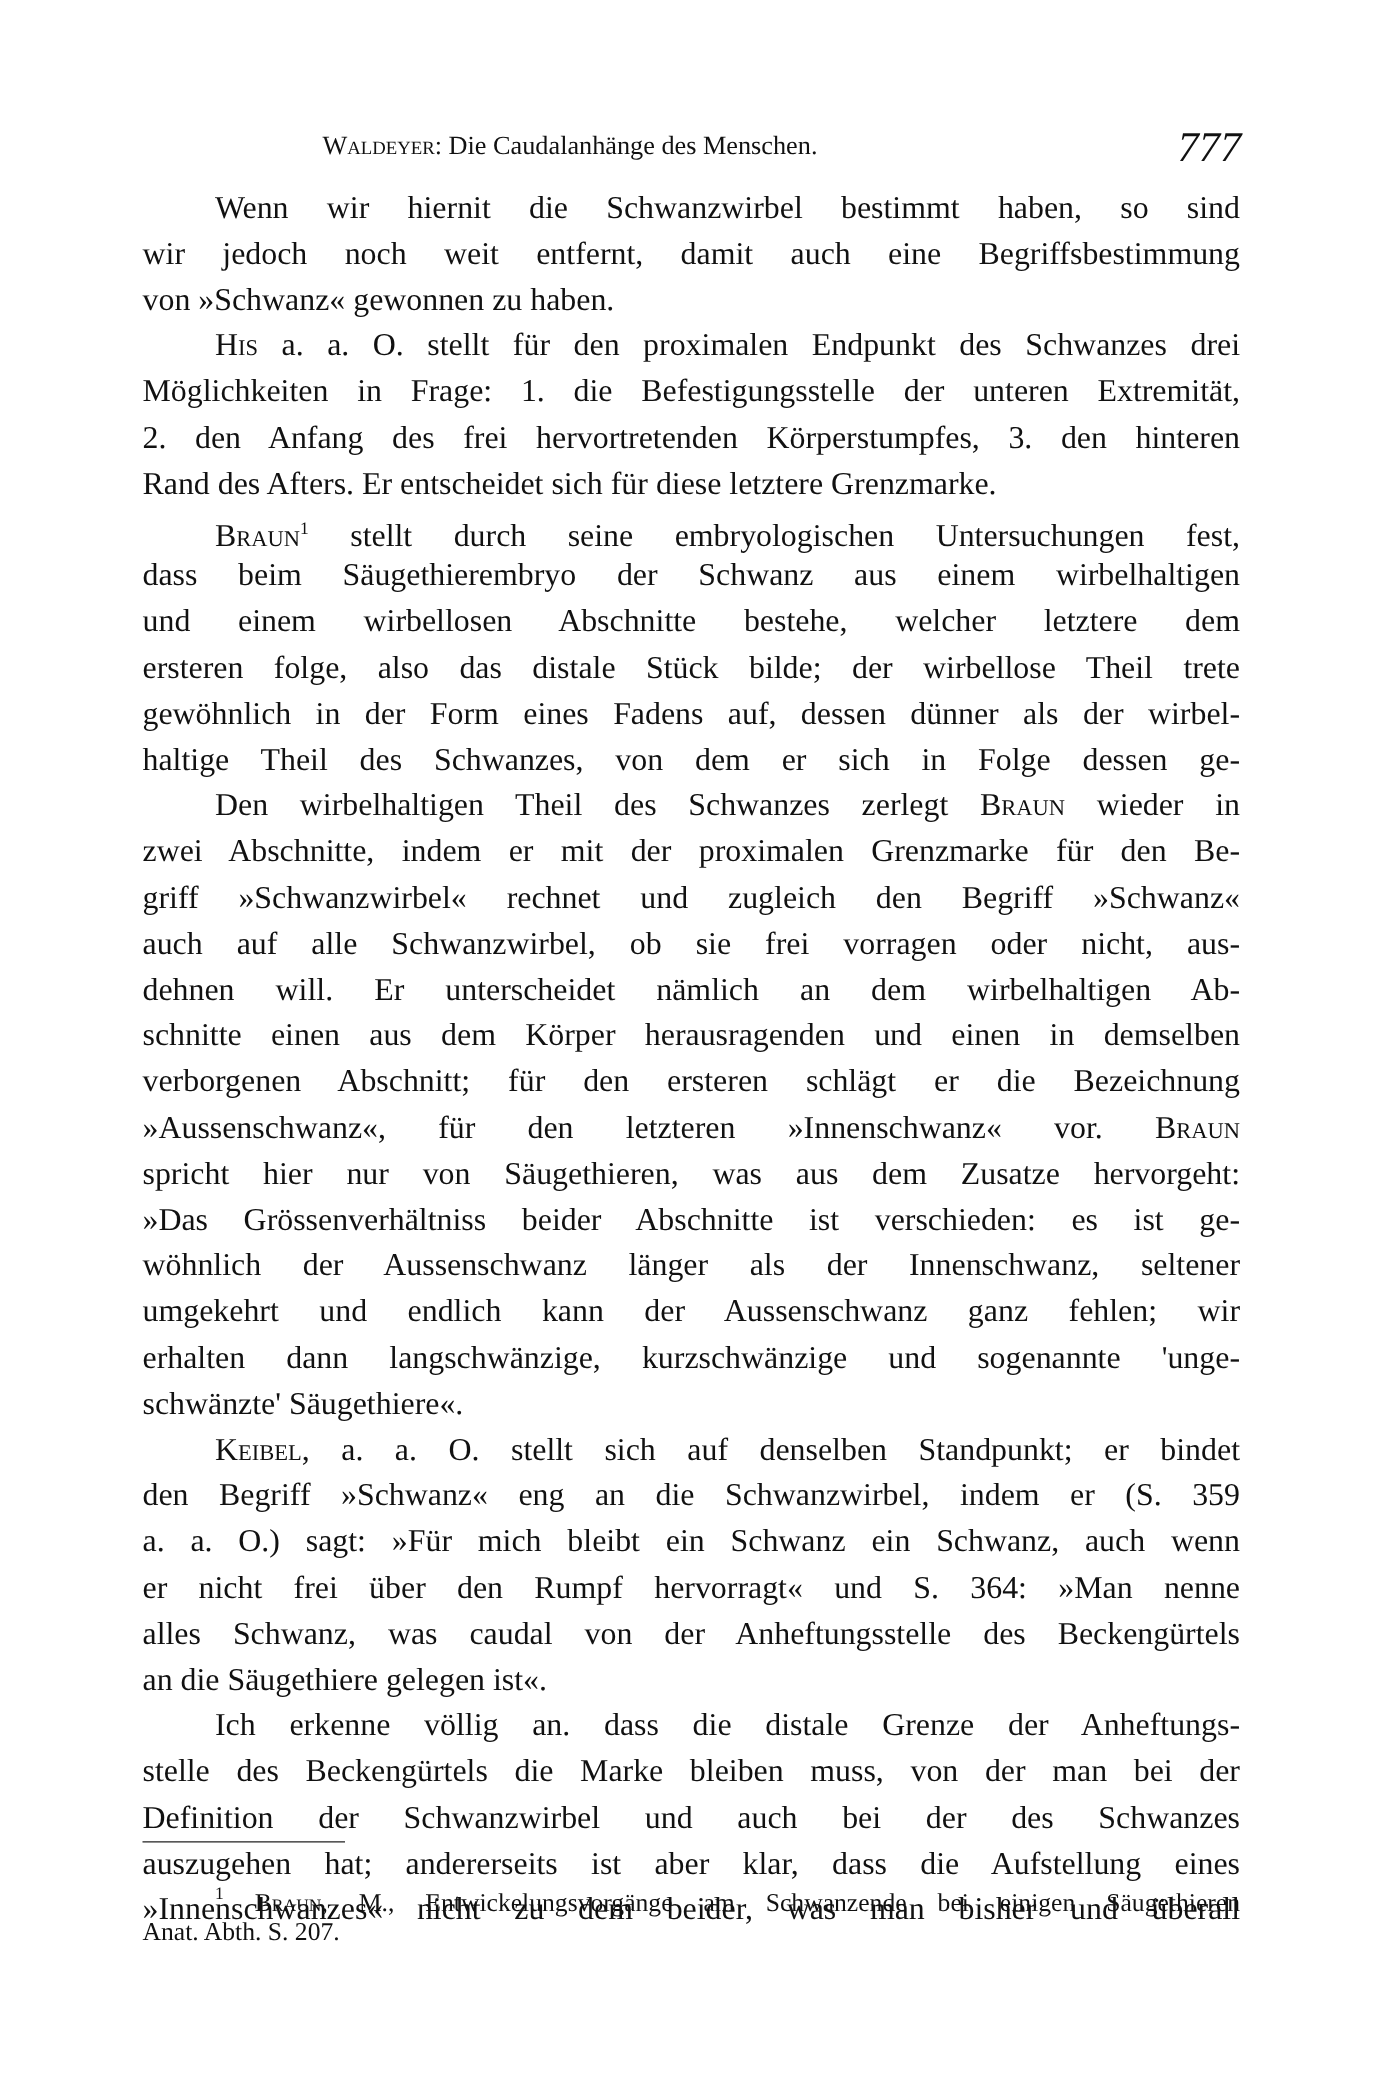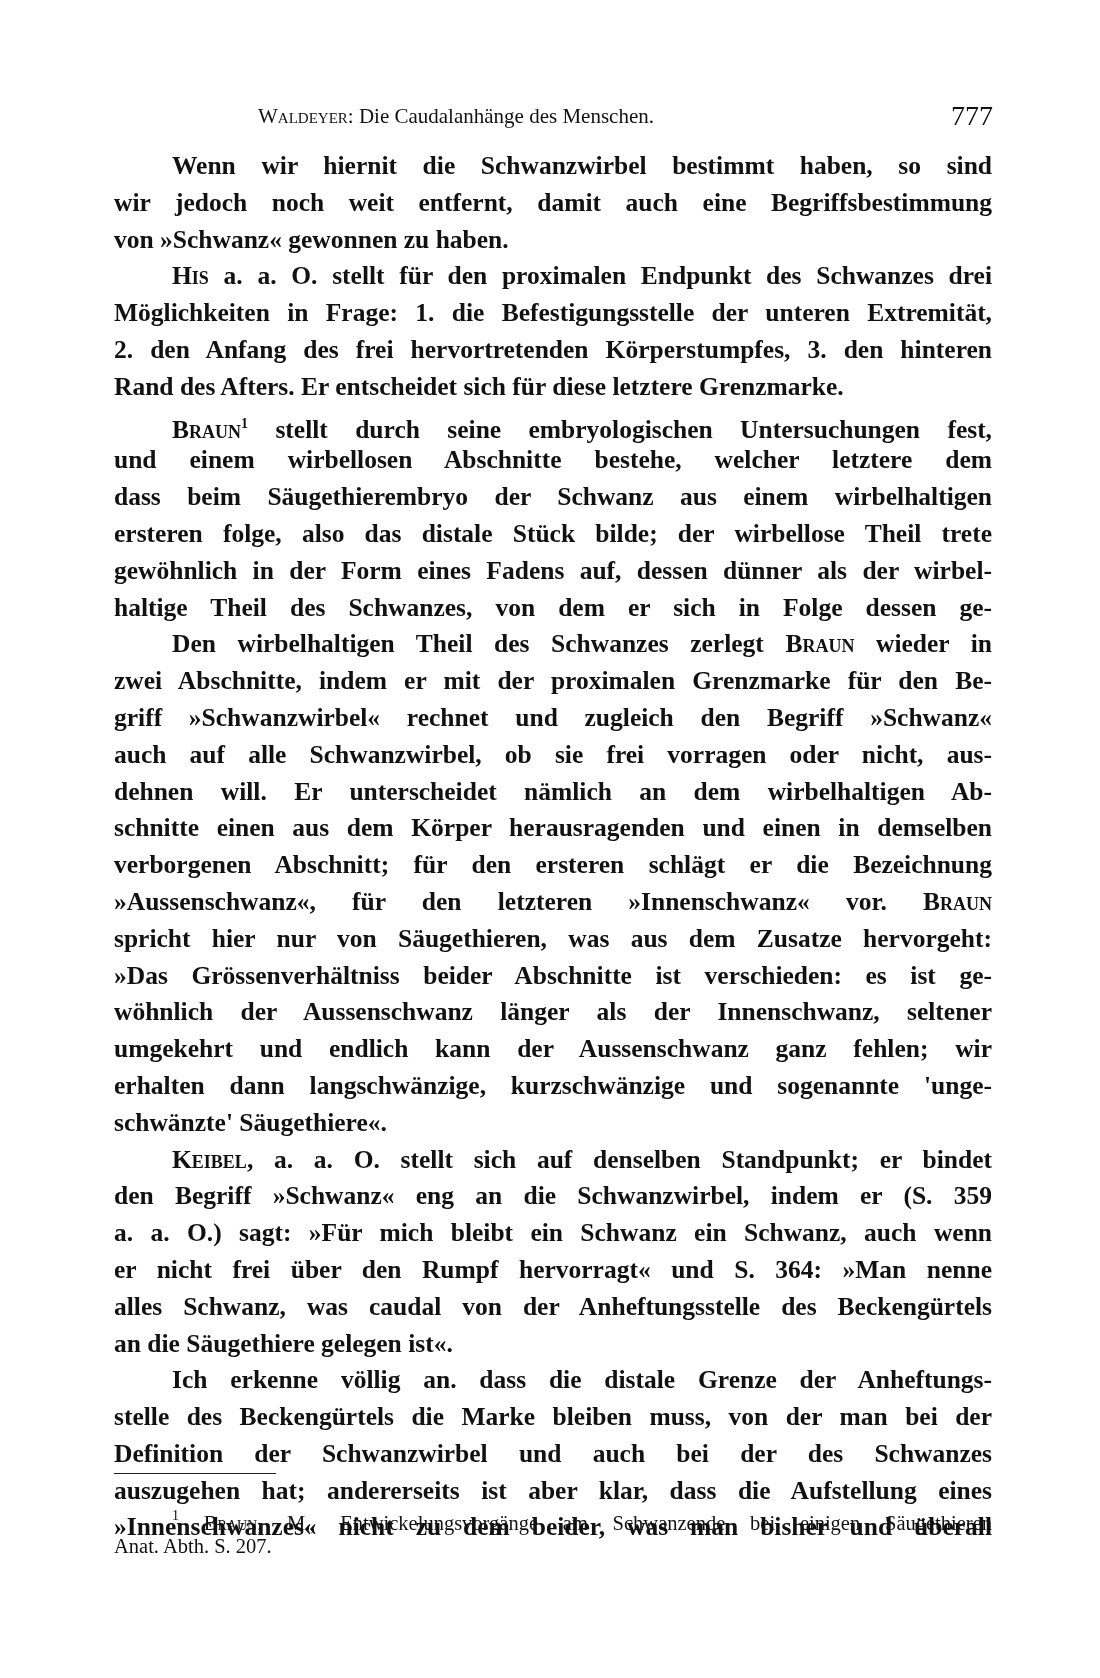--- a/index.html
+++ b/index.html
@@ -1,25 +1,25 @@
 <!DOCTYPE html>
 <html><head>
 <meta charset="utf-8">
 <style>
   html, body { margin: 0; padding: 0; background: #ffffff; }
   body { width: 1100px; height: 1678px; position: relative; overflow: hidden;
          font-family: "Liberation Serif", "DejaVu Serif", serif; color: #111; }
   .header { position: absolute; top: 100px; left: 258px; width: 735px; height: 36px;
             font-size: 21px; }
   .header .title { position: absolute; left: 0; top: 4px; }
-  .header .pageno { position: absolute; right: 0; top: 0; font-size: 28px; }
+  .header .pageno { position: absolute; right: 0; top: 0; font-size: 34px; font-style: italic; }
   .sc { font-variant: small-caps; }
   .body { position: absolute; top: 148px; left: 114px; width: 878px; }
   .line { height: 36.8px; line-height: 36.8px; font-size: 25.5px; white-space: nowrap;
-          text-align: justify; text-align-last: justify; font-weight: bold; }
+          text-align: justify; text-align-last: justify; }
   .line.last { text-align-last: left; }
   .line.indent { padding-left: 58px; }
   .sup { font-size: 14px; vertical-align: 10px; }
   .rule { position: absolute; top: 1473px; left: 114px; width: 162px; height: 0;
           border-top: 1.5px solid #222; }
   .foot { position: absolute; top: 1500px; left: 114px; width: 878px; }
   .fline { height: 31px; line-height: 31px; font-size: 20.5px; white-space: nowrap;
            text-align: justify; text-align-last: justify; }
   .fline.last { text-align-last: left; }
   .fline.indent { padding-left: 58px; }
@@ -34,22 +34,22 @@
 
 <div class="body" id="body">
     <div class="line indent">Wenn wir hiernit die Schwanzwirbel bestimmt haben, so sind</div>
     <div class="line">wir jedoch noch weit entfernt, damit auch eine Begriffsbestimmung</div>
     <div class="line last">von »Schwanz« gewonnen zu haben.</div>
     <div class="line indent"><span class="sc">His</span> a. a. O. stellt für den proximalen Endpunkt des Schwanzes drei</div>
     <div class="line">Möglichkeiten in Frage: 1. die Befestigungsstelle der unteren Extremität,</div>
     <div class="line">2. den Anfang des frei hervortretenden Körperstumpfes, 3. den hinteren</div>
     <div class="line last">Rand des Afters. Er entscheidet sich für diese letztere Grenzmarke.</div>
     <div class="line indent"><span class="sc">Braun</span><span class="sup">1</span> stellt durch seine embryologischen Untersuchungen fest,</div>
+    <div class="line">dass beim Säugethierembryo der Schwanz aus einem wirbelhaltigen</div>
     <div class="line">und einem wirbellosen Abschnitte bestehe, welcher letztere dem</div>
-    <div class="line">dass beim Säugethierembryo der Schwanz aus einem wirbelhaltigen</div>
     <div class="line">ersteren folge, also das distale Stück bilde; der wirbellose Theil trete</div>
     <div class="line">gewöhnlich in der Form eines Fadens auf, dessen dünner als der wirbel-</div>
     <div class="line">haltige Theil des Schwanzes, von dem er sich in Folge dessen ge-</div>
     <div class="line indent">Den wirbelhaltigen Theil des Schwanzes zerlegt <span class="sc">Braun</span> wieder in</div>
     <div class="line">zwei Abschnitte, indem er mit der proximalen Grenzmarke für den Be-</div>
     <div class="line">griff »Schwanzwirbel« rechnet und zugleich den Begriff »Schwanz«</div>
     <div class="line">auch auf alle Schwanzwirbel, ob sie frei vorragen oder nicht, aus-</div>
     <div class="line">dehnen will. Er unterscheidet nämlich an dem wirbelhaltigen Ab-</div>
     <div class="line">schnitte einen aus dem Körper herausragenden und einen in demselben</div>
     <div class="line">verborgenen Abschnitt; für den ersteren schlägt er die Bezeichnung</div>

